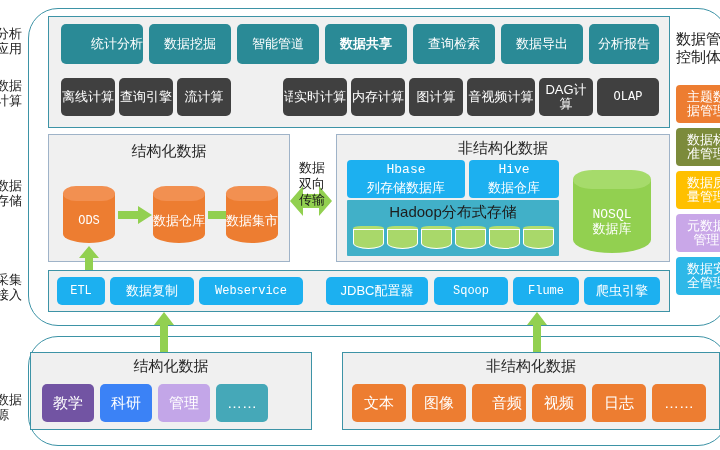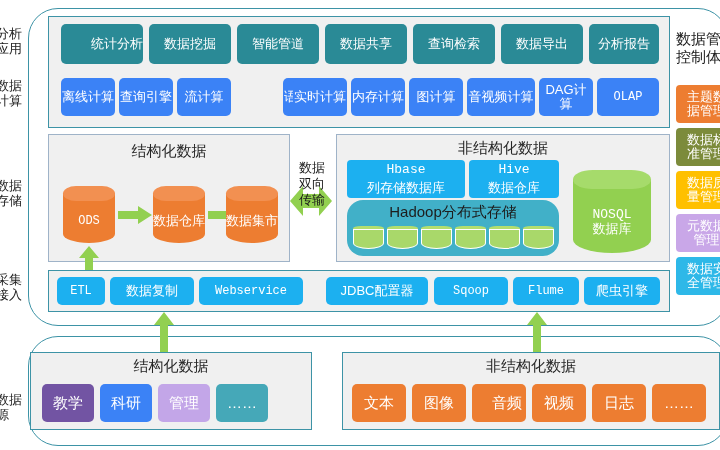--- a/index.html
+++ b/index.html
@@ -49,21 +49,21 @@
     position:absolute;
     display:flex;align-items:center;justify-content:center;
     text-align:center;
     color:#ffffff;
     box-sizing:border-box;
     line-height:1.05;
     border-radius:5px;
     overflow:hidden;
   }
   .chip-dark{background:#2a8a96;font-size:13px;}
-  .chip-mid {background:#3b82f6;font-size:13px;}
+  .chip-mid {background:#404040;font-size:13px;}
   .chip-blue{background:#1cb0f0;font-size:13px;}
   .chip-orange{background:#ed7d31;font-size:14px;}
   .chip-mono{font-family:"Liberation Mono","DejaVu Sans Mono",monospace;font-size:12px;}
 
   
   .cyl{position:absolute;}
   .cyl .body{
     position:absolute;left:0;right:0;
     border-radius:0 0 50% 50%/0 0 18% 18%;
   }
@@ -77,21 +77,21 @@
     display:flex;flex-direction:column;align-items:center;justify-content:center;
     line-height:1.05;
   }
 
   
   .arrow-r{position:absolute;}
   .arrow-u{position:absolute;}
 
   
   .hadoop{
-    position:absolute;background:#41b0c8;border-radius:16px;
+    position:absolute;background:#41b0c8;border-radius:1px;
   }
   .hadoop .htitle{
     position:absolute;left:0;right:0;top:3px;text-align:center;
     color:#1d1d1d;font-size:15px;
   }
 
   
   .rail-title{
     position:absolute;font-size:15px;color:#1a1a1a;line-height:18px;
     font-weight:400;
@@ -123,21 +123,21 @@
 
   <div class="chip chip-dark" style="left:61px;top:24px;width:82px;height:40px;justify-content:flex-end;">
       <span>统计分析</span>
     </div>
   <div class="chip chip-dark" style="left:149px;top:24px;width:82px;height:40px;">
       <span>数据挖掘</span>
     </div>
   <div class="chip chip-dark" style="left:237px;top:24px;width:82px;height:40px;">
       <span>智能管道</span>
     </div>
-  <div class="chip chip-dark" style="left:325px;top:24px;width:82px;height:40px;">
+  <div class="chip chip-dark" style="left:325px;top:24px;width:82px;height:40px;font-weight:bold;">
       <span>数据共享</span>
     </div>
   <div class="chip chip-dark" style="left:413px;top:24px;width:82px;height:40px;">
       <span>查询检索</span>
     </div>
   <div class="chip chip-dark" style="left:501px;top:24px;width:82px;height:40px;">
       <span>数据导出</span>
     </div>
   <div class="chip chip-dark" style="left:589px;top:24px;width:70px;height:40px;">
       <span>分析报告</span>

